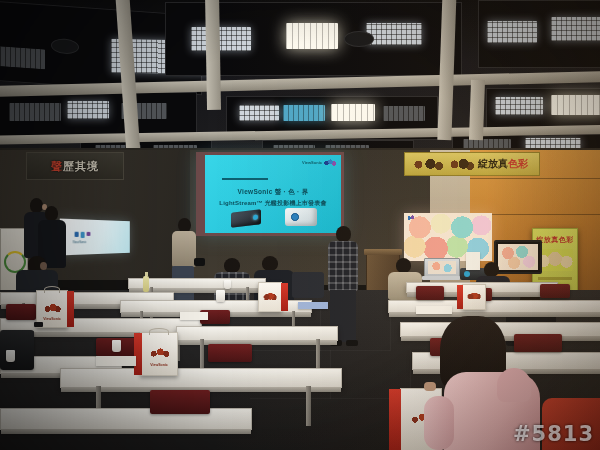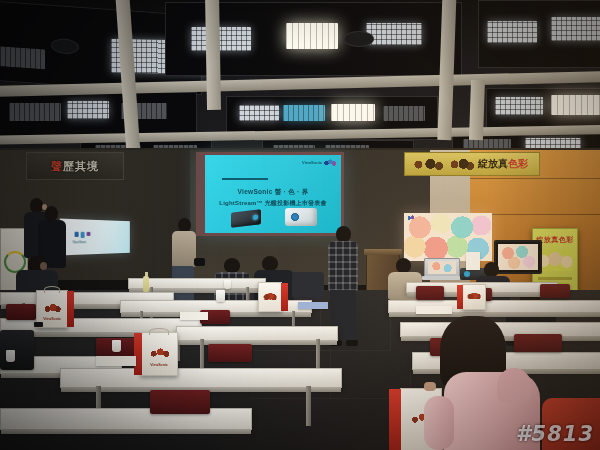--- a/index.html
+++ b/index.html
@@ -216,21 +216,21 @@
   .tile{position:absolute;border-right:1px solid rgba(255,255,255,.035);
     border-bottom:1px solid rgba(255,255,255,.035);}
 
   
   .vignette{position:absolute;inset:0;pointer-events:none;
     background:radial-gradient(ellipse at 50% 45%,rgba(0,0,0,0) 45%,rgba(0,0,0,.45) 100%);}
   .warm{position:absolute;inset:0;pointer-events:none;
     background:linear-gradient(90deg,rgba(0,0,0,.18) 0%,rgba(0,0,0,0) 35%,rgba(225,150,60,.10) 100%);}
   .watermark{position:absolute;right:6px;bottom:4px;font-size:21px;font-weight:700;
     color:rgba(255,255,255,.55);letter-spacing:1px;
-    text-shadow:0 0 3px rgba(0,0,0,.8);font-family:"DejaVu Sans",sans-serif;font-style:italic;}
+    text-shadow:0 0 3px rgba(0,0,0,.8);font-family:"DejaVu Sans",sans-serif;}
 </style>
 </head>
 <body>
 
 <div id="scene">
 
   <div class="ceiling">
     <div class="coffer" style="left:-10px;top:8px;width:210px;height:78px;transform:skewY(4deg);">
       <div class="lamp" style="left:120px;top:26px;width:100px;height:34px;transform:skewY(-3deg);"></div>
       <div class="lamp dim" style="left:-6px;top:44px;width:60px;height:20px;"></div>

